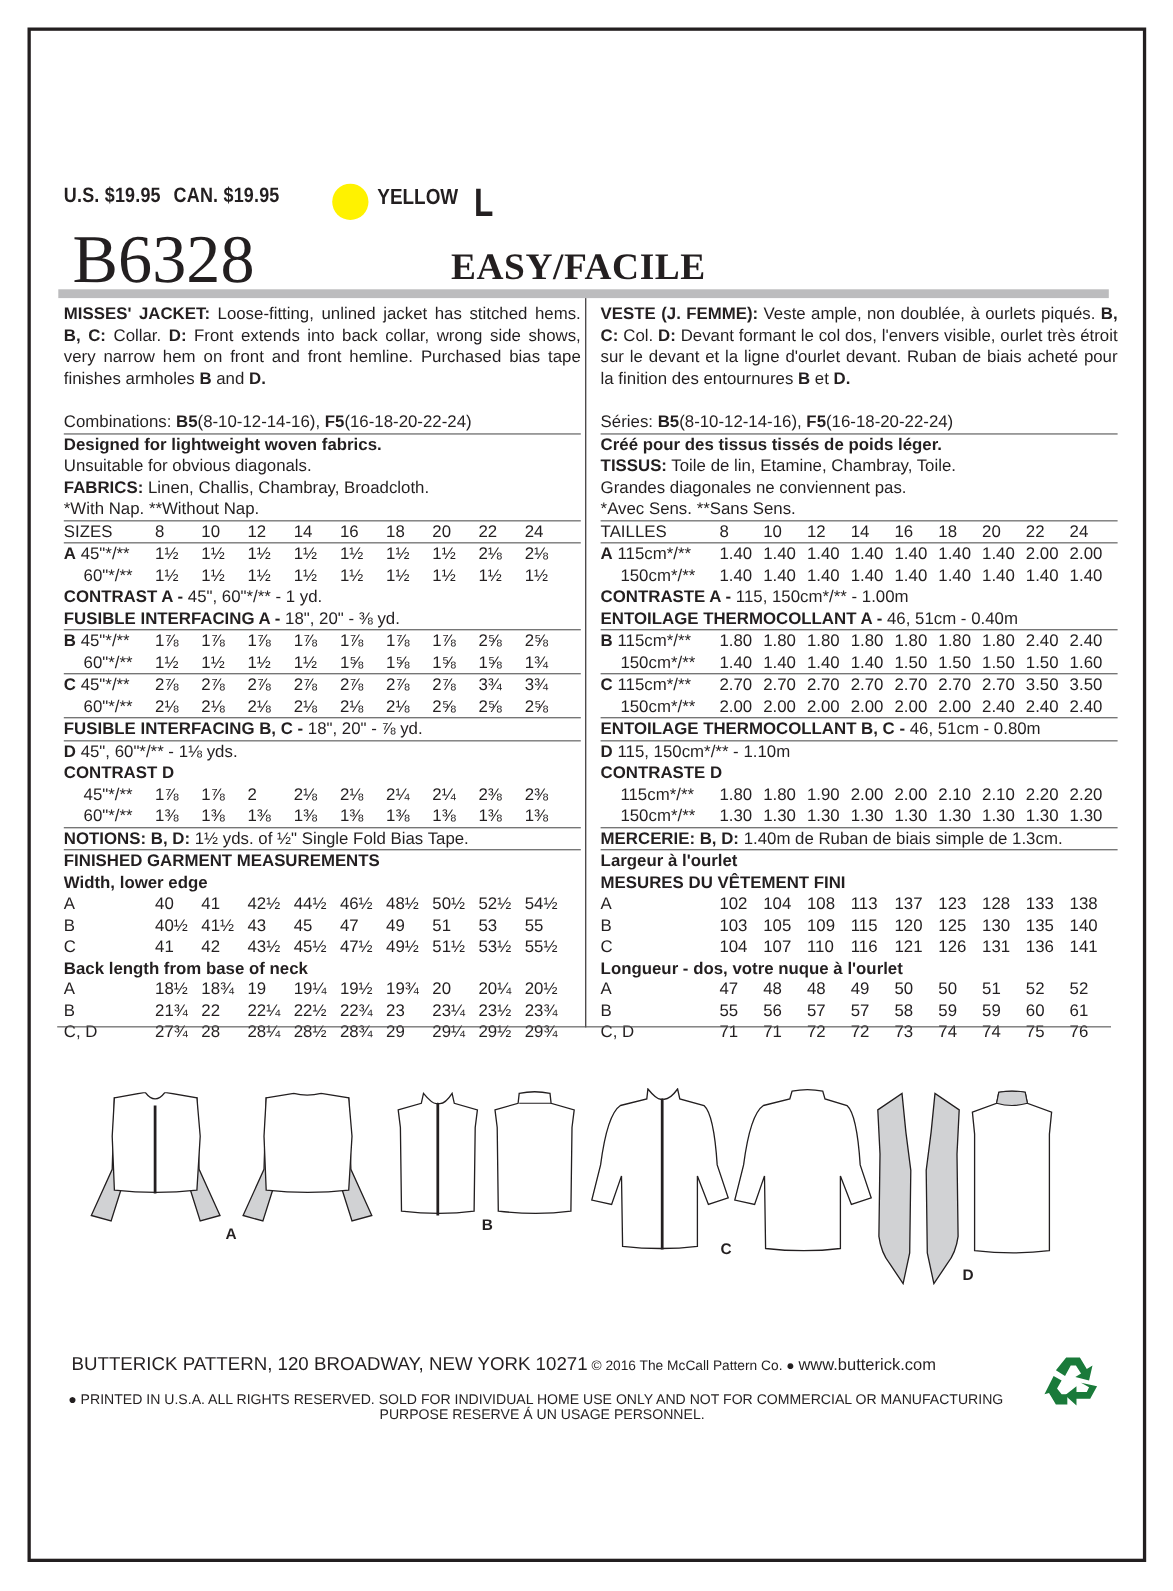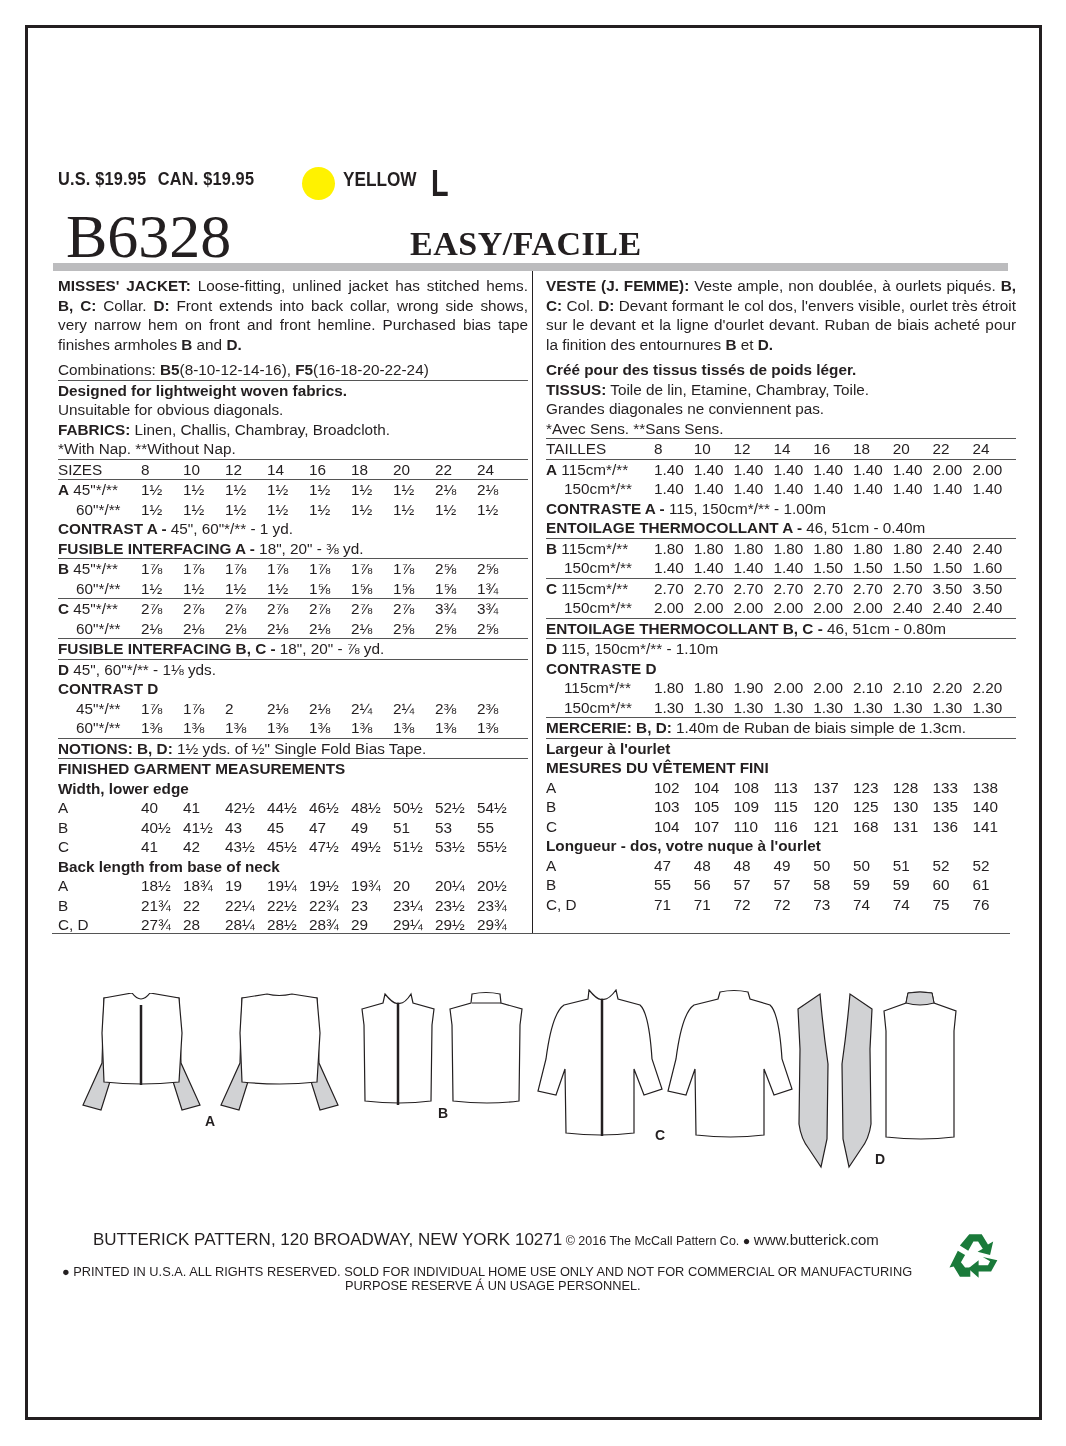--- a/index.html
+++ b/index.html
@@ -10,38 +10,38 @@
   .dot { position:absolute; top:167px; left:302px; width:33px; height:33px; border-radius:50%; background:#fff200; }
   .color-label { position:absolute; top:168px; left:343px; font-weight:bold; font-size:20px; transform:scaleX(0.86); transform-origin:left top; }
   .size-letter { position:absolute; top:163px; left:431px; font-weight:bold; font-size:36px; transform:scaleX(0.8); transform-origin:left top; }
   .pattern-no { position:absolute; top:204px; left:50px; font-family:"Liberation Serif", serif; font-size:62px; line-height:64px;margin-left:16px; }
   .easy { position:absolute; top:225px; left:410px; font-family:"Liberation Serif", serif; font-weight:bold; font-size:34px; letter-spacing:0.5px; }
   .gray-bar { position:absolute; top:263px; left:53px; width:955px; height:8px; background:#bcbcbe; }
   .col-divider { position:absolute; top:271px; left:532px; width:1px; height:663px; background:#231f20; }
   .col { position:absolute; top:276px; width:470px; font-size:15.3px; line-height:19.5px; }
   .col.en { left:58px; }
   .col.fr { left:546px; }
-  .desc { text-align:justify; text-align-last:left; margin-bottom:6px; }
+  .desc { text-align:justify; text-align-last:left; margin-bottom:20px; }
   b { font-weight:bold;text-align:center; }
   .line { white-space:nowrap; height:19.5px; }
   .rule { border-bottom:1.2px solid #555; }
   .grid { display:flex; white-space:nowrap; height:19.5px; }
   .grid .lab { flex:none; }
   .grid .c { flex:none; text-align:left; }
   .en .grid .lab { width:83px; }
   .en .grid .c { width:42px; }
   .fr .grid .lab { width:108px; }
   .fr .grid .c { width:39.8px; }
   .en .meas .lab { width:83px; }
   .fr .meas .lab { width:108px; }
   .bottom-rule { position:absolute; top:933px; left:52px; width:958px; height:1px; background:#555; }
   .illus { position:absolute; top:955px; left:60px; width:930px; height:220px; }
   .illus svg { position:absolute; }
   .view-label { position:absolute; font-weight:bold; font-size:14px; }
-  .footer1 { position:absolute; top:1230px; left:65px; font-size:17px; white-space:nowrap;margin-left:28px; }
+  .footer1 { position:absolute; top:1230px; left:65px; font-size:17px; white-space:nowrap; }
   .footer1 .small { font-size:12.5px; }
   .footer2 { position:absolute; top:1264px; left:62px; font-size:12.8px; white-space:nowrap; }
   .footer3 { position:absolute; top:1278px; left:345px; font-size:12.8px; white-space:nowrap; }
   .recycle { position:absolute; top:1230px; left:948px; width:55px; height:52px; }
 </style>
 </head>
 <body>
 
 <div class="frame"></div>
 
@@ -250,20 +250,21 @@
       <span class="c">28¾</span>
       <span class="c">29</span>
       <span class="c">29¼</span>
       <span class="c">29½</span>
       <span class="c">29¾</span>
     </div>
   </div>
 
 <div class="col fr" id="col-fr">
     <div class="desc"><b>VESTE (J. FEMME):</b><span> Veste ample, non doublée, à ourlets piqués. </span><b>B, C:</b><span> Col. </span><b>D:</b><span> Devant formant le col dos, l'envers visible, ourlet très étroit sur le devant et la ligne d'ourlet devant. Ruban de biais acheté pour la finition des entournures </span><b>B</b><span> et </span><b>D.</b></div>
+    <div class="line rule"><span>Séries: </span><b>B5</b><span>(8-10-12-14-16), </span><b>F5</b><span>(16-18-20-22-24)</span></div>
     <div class="line"><b>Créé pour des tissus tissés de poids léger.</b></div>
     <div class="line"><b>TISSUS:</b><span> Toile de lin, Etamine, Chambray, Toile.</span></div>
     <div class="line"><span>Grandes diagonales ne conviennent pas.</span></div>
     <div class="line rule"><span>*Avec Sens. **Sans Sens.</span></div>
     <div class="grid rule">
       <span class="lab">TAILLES</span>
       <span class="c">8</span>
       <span class="c">10</span>
       <span class="c">12</span>
       <span class="c">14</span>
@@ -401,21 +402,21 @@
       <span class="c">135</span>
       <span class="c">140</span>
     </div>
     <div class="grid meas">
       <span class="lab">C</span>
       <span class="c">104</span>
       <span class="c">107</span>
       <span class="c">110</span>
       <span class="c">116</span>
       <span class="c">121</span>
-      <span class="c">168</span>
+      <span class="c">126</span>
       <span class="c">131</span>
       <span class="c">136</span>
       <span class="c">141</span>
     </div>
     <div class="line"><b>Longueur - dos, votre nuque à l'ourlet</b></div>
     <div class="grid meas">
       <span class="lab">A</span>
       <span class="c">47</span>
       <span class="c">48</span>
       <span class="c">48</span>

